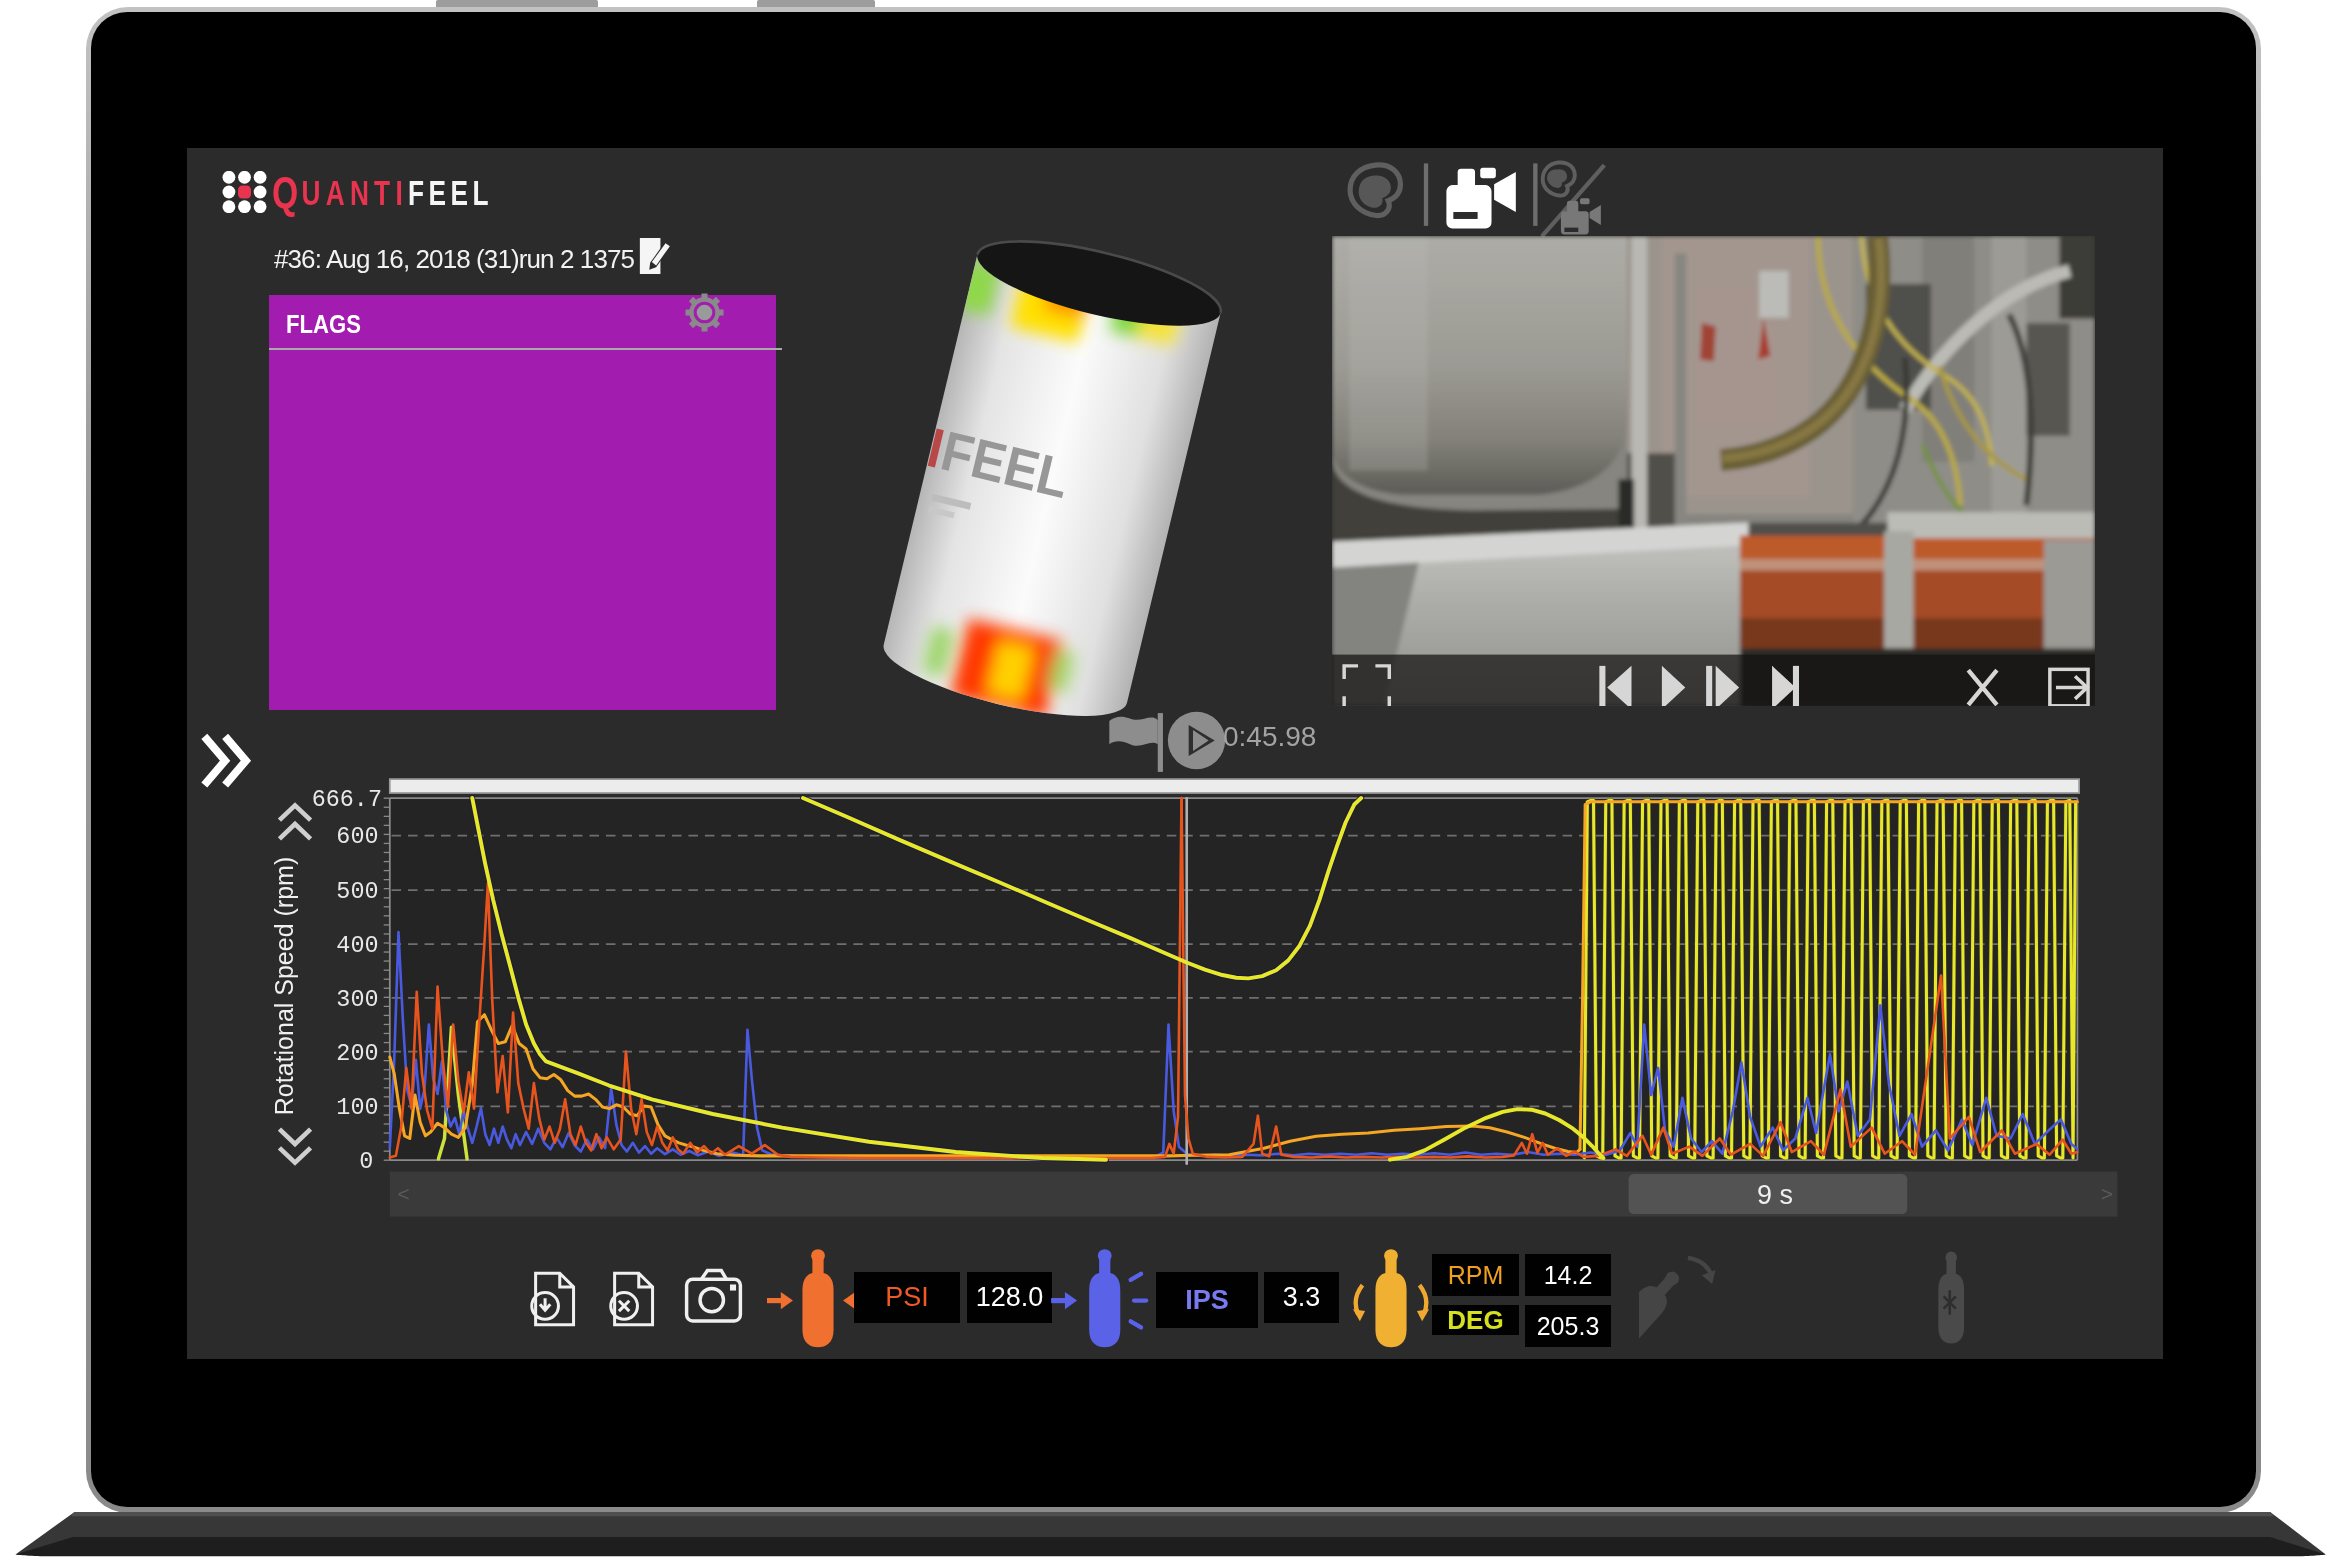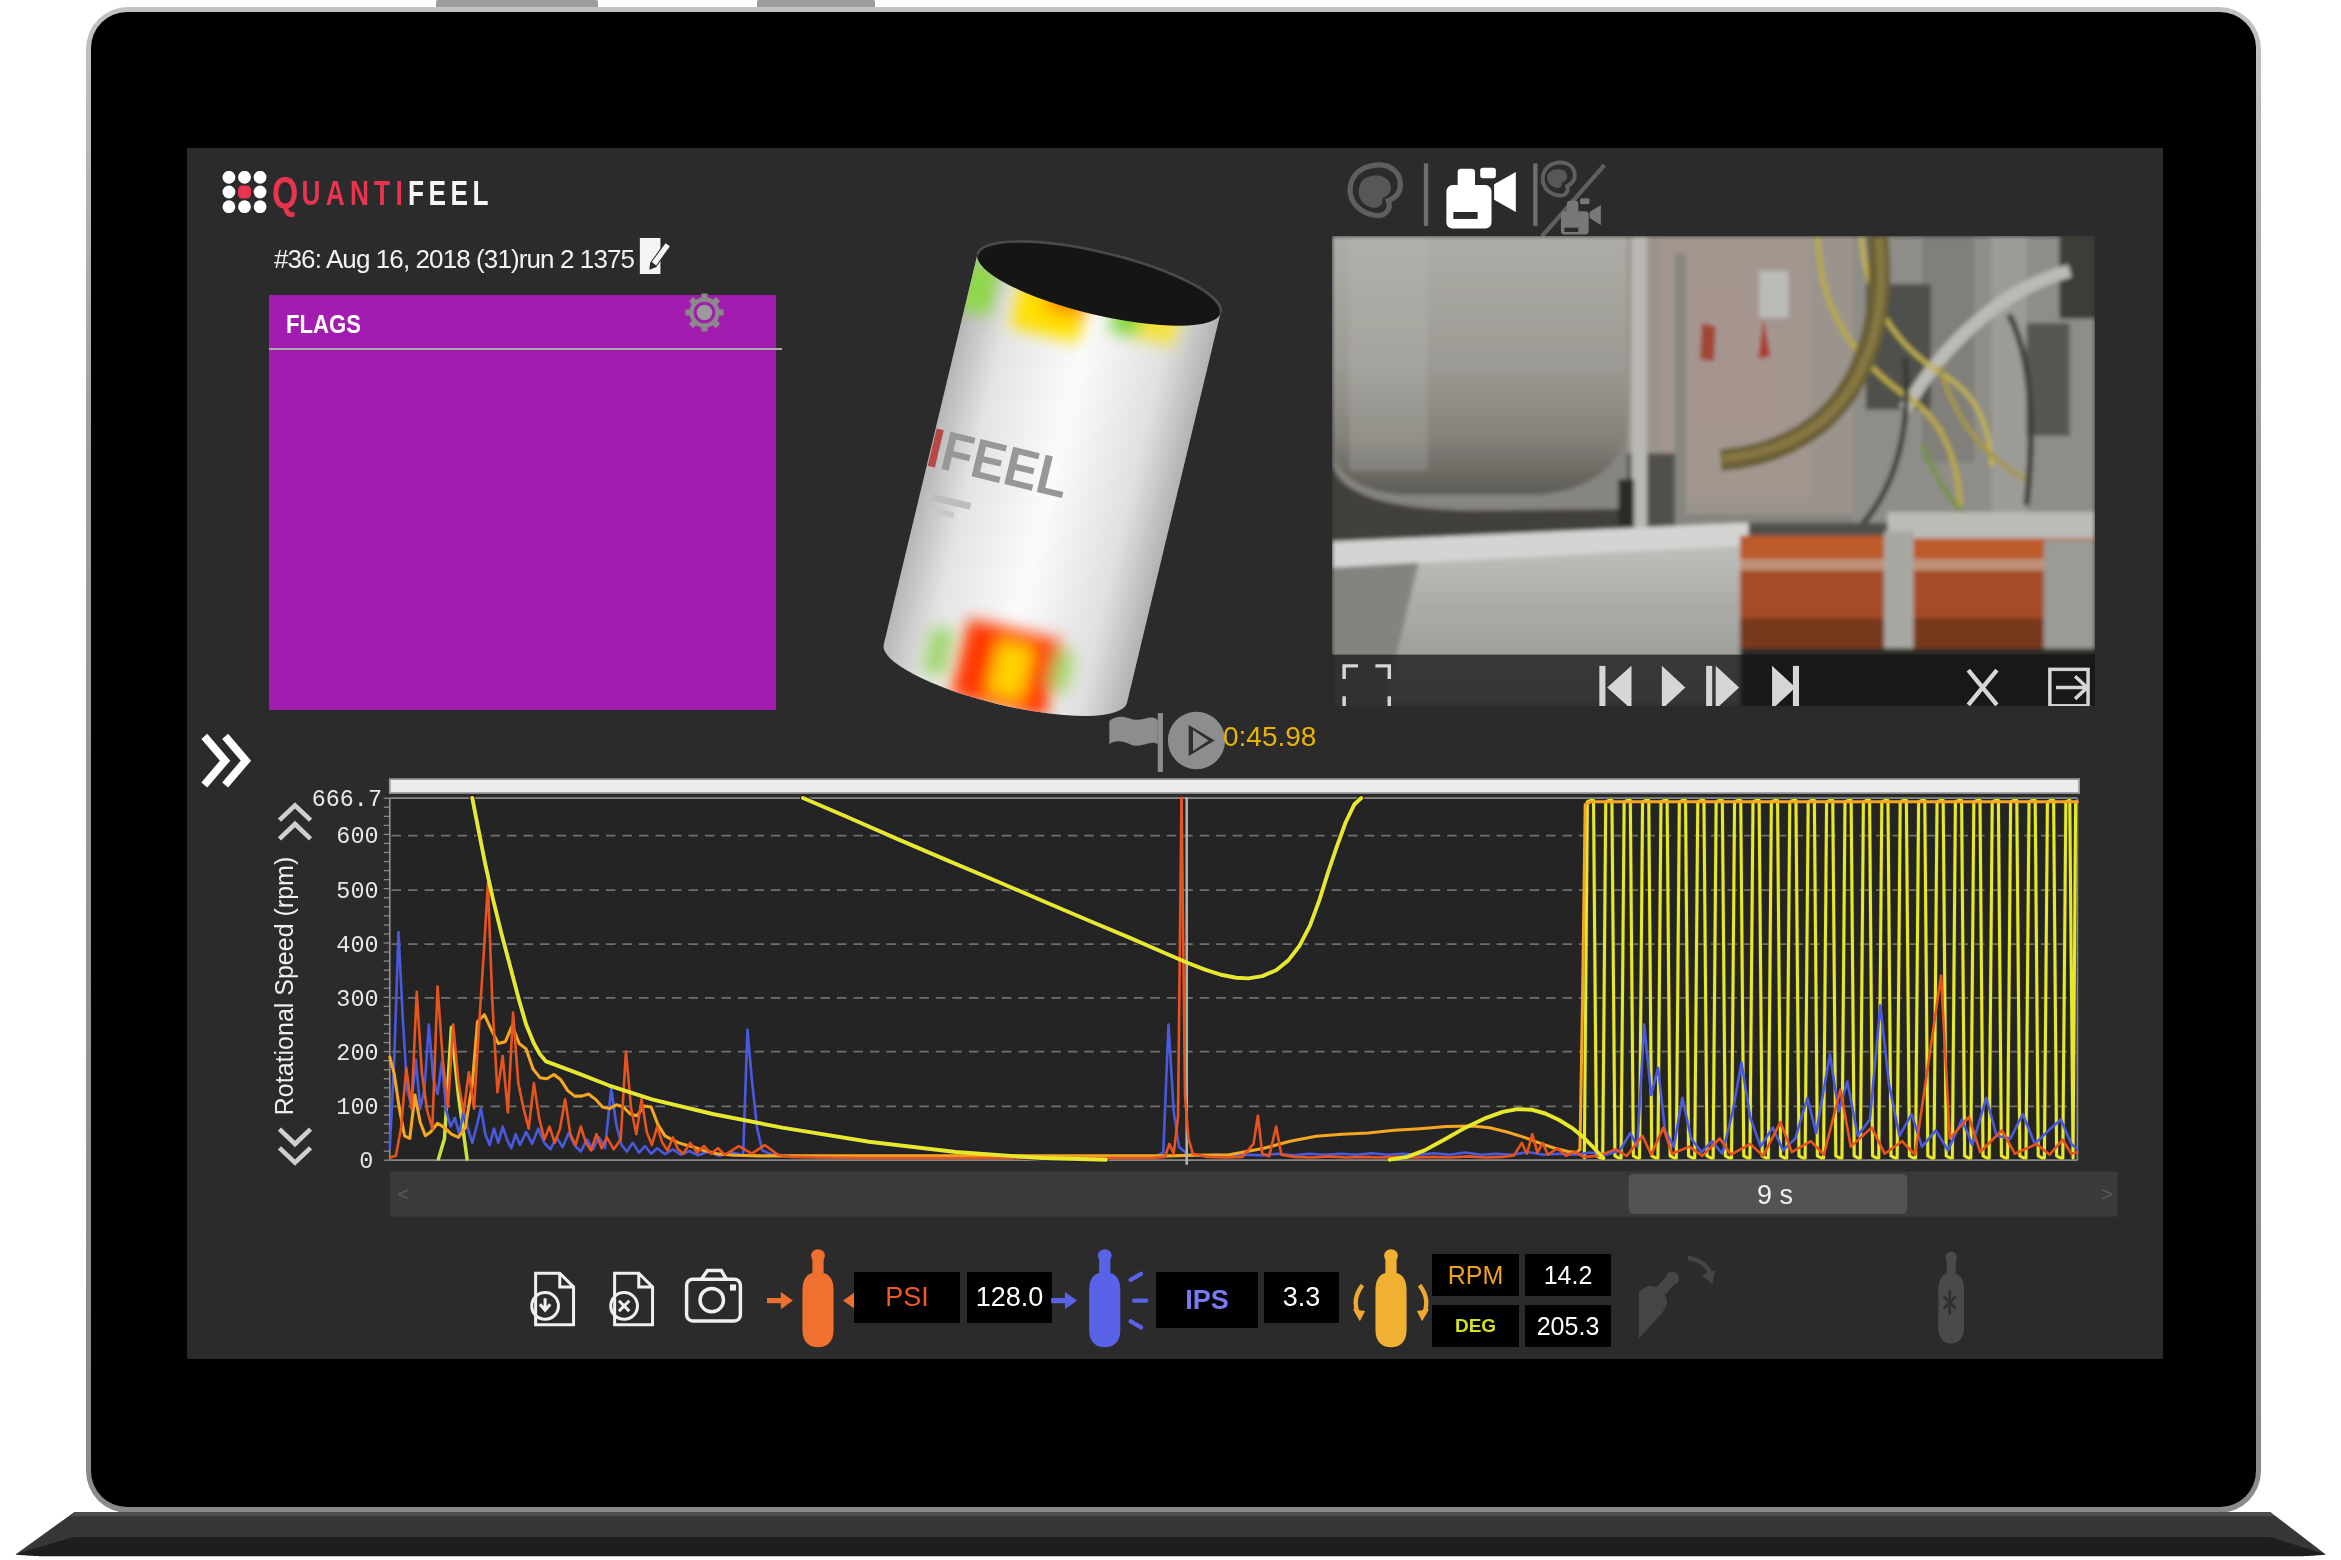--- a/index.html
+++ b/index.html
@@ -8,21 +8,21 @@
 #lidframe{left:86px;top:7px;width:2175px;height:1506px;border-radius:42px;
  background:linear-gradient(180deg,#c2c2c2,#9e9e9e 30%,#8a8a8a)}
 #lid{left:5.2px;top:5.2px;width:2165px;height:1495px;border-radius:36px;background:#000}
 #screen{left:187px;top:148px;width:1976px;height:1211px;background:#2b2b2b;overflow:hidden}
 #base{left:12px;top:1511px;width:2319px;height:47px}
 .tab{top:0;height:8.7px;background:#9d9d9d;border-radius:1.7px}
 .panel{left:82px;top:147px;width:507px;height:415px;background:#a21caf}
 .flags{left:16.5px;top:14px;color:#fff;font-size:26px;font-weight:bold;letter-spacing:0;transform:scaleX(0.85);transform-origin:0 0}
 .hline{left:82px;top:200px;width:513px;height:1.7px;background:#aaa}
 .hdr{left:87px;top:96px;color:#f2f2f2;font-size:26px;letter-spacing:-0.9px}
-.timer{color:#eab308;font-size:28px}
+.timer{color:#a3a3a3;font-size:28px}
 .blackbox{position:absolute;background:#010101;color:#fff;font-size:27px;
  display:flex;align-items:center;justify-content:center}
 .disc{left:83px;top:1113px;width:240px;height:76px;
  background:linear-gradient(180deg,#a8a8a8,#7b7b7b);
  border:1.7px solid #cdcdcd;box-shadow:inset 0 0 0 0.9px #666;
  color:#1c1c1c;font-size:23.4px;letter-spacing:0.9px;
  display:flex;align-items:center;justify-content:center}
 svg{display:block}
 </style></head><body>
 
@@ -414,21 +414,21 @@
  <g transform="translate(24,2)">
         <ellipse cx="22" cy="8" rx="8" ry="7.5" fill="#f0b032"></ellipse>
         <rect x="15.5" y="10" width="13" height="22" fill="#f0b032"></rect>
         <path d="M4,48 C4,34 10,29 16,28 L28,28 C34,29 40,34 40,48 L40,94 C40,109 31,114 22,114 C13,114 4,109 4,94 Z" fill="#f0b032"></path>
       </g>
 </svg>
 <div class="blackbox" style="left:1245px;top:1106px;width:87px;height:42px;font-size:25px">
       <span style="color:#f0a020;font-weight:normal">RPM</span>
     </div>
 <div class="blackbox" style="left:1338px;top:1106px;width:86px;height:42px;font-size:25px">14.2</div>
-<div class="blackbox" style="left:1245px;top:1157px;width:87px;height:42px;font-size:19px">
+<div class="blackbox" style="left:1245px;top:1157px;width:87px;height:30px;font-size:26px">
       <span style="color:#d4e020;font-weight:bold">DEG</span>
     </div>
 <div class="blackbox" style="left:1338px;top:1157px;width:86px;height:42px;font-size:25px">205.3</div>
 <svg class="abs" style="left:1452px;top:1103px" width="96" height="97" viewBox="0 0 110 112">
  <g transform="translate(34,36) rotate(42) translate(-22,-14)">
   <ellipse cx="22" cy="8" rx="8" ry="7.5" fill="#454545"></ellipse>
         <rect x="15.5" y="10" width="13" height="22" fill="#454545"></rect>
         <path d="M4,48 C4,34 10,29 16,28 L28,28 C34,29 40,34 40,48 L40,94 C40,109 31,114 22,114 C13,114 4,109 4,94 Z" fill="#454545"></path>
  </g>
  <path d="M56,8 C70,10 80,18 84,30" fill="none" stroke="#454545" stroke-width="5"></path>

